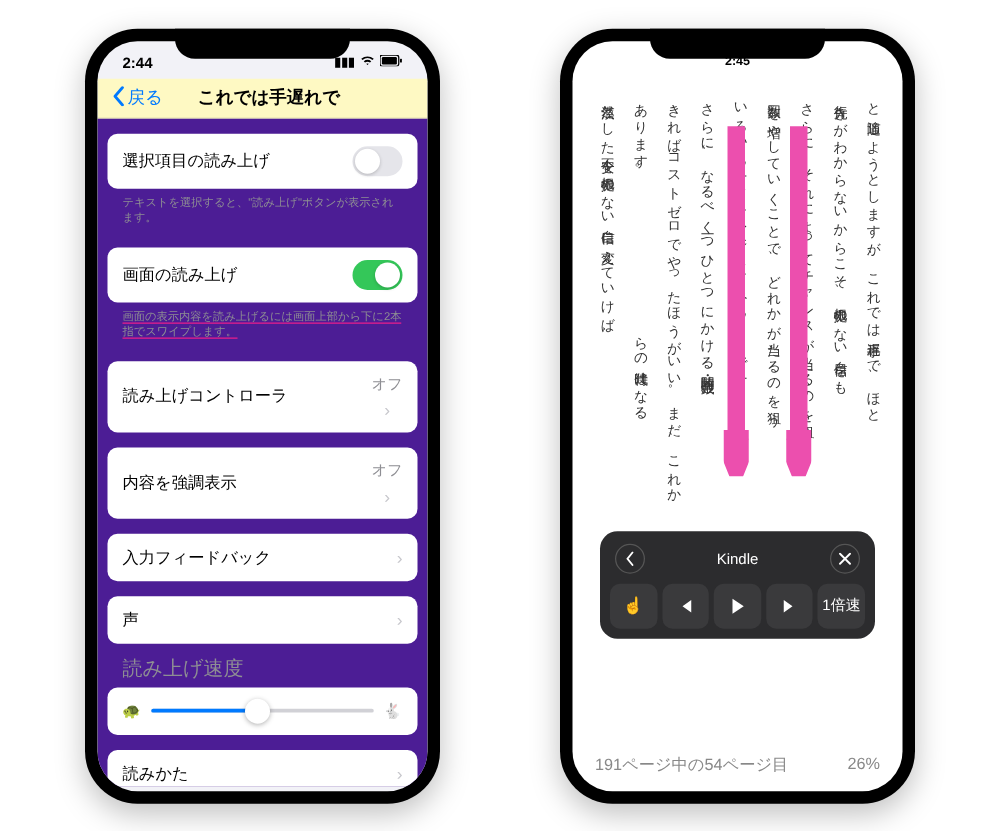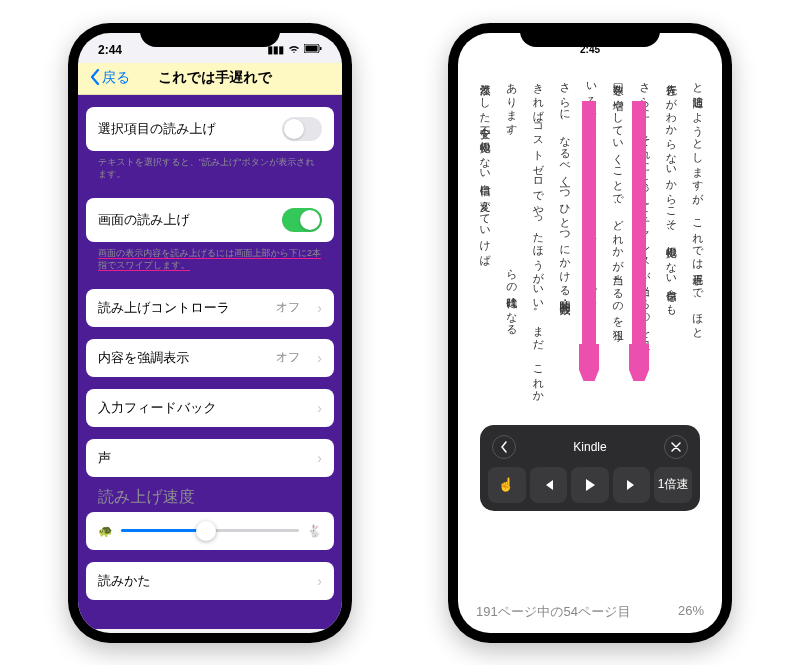--- a/index.html
+++ b/index.html
@@ -114,21 +114,21 @@
       position: absolute;
       width: 20px;
       height: 20px;
       background: #fff;
       border-radius: 50%;
       top: 2px;
       box-shadow: 0 1px 3px rgba(0,0,0,0.2);
     }
     .toggle.off::after { left: 2px; }
     .toggle.on::after { right: 2px; }
-    .cell-value { color: #8e8e93; font-size: 12px; display: flex; align-items: center; gap: 17px; }
+    .cell-value { color: #8e8e93; font-size: 12px; display: flex; align-items: center; gap: 4px; flex-direction: column; }
     .chevron { color: #c7c7cc; font-size: 14px; }
     .header-label { font-size: 16px; color: #8e8e93; padding: 10px 12px 4px; }
     .slider-cell { background: #fff; border-radius: 8px; padding: 12px; display: flex; align-items: center; gap: 8px; }
     .slider-icon { font-size: 12px; color: #8e8e93; }
     .slider-track { flex: 1; height: 3px; background: #d1d1d6; border-radius: 2px; position: relative; }
     .slider-fill { position: absolute; left: 0; top: 0; bottom: 0; width: 48%; background: #007aff; border-radius: 2px; }
     .slider-thumb { position: absolute; left: 48%; top: 50%; transform: translate(-50%,-50%); width: 20px; height: 20px; background: #fff; border-radius: 50%; box-shadow: 0 1px 4px rgba(0,0,0,0.3); }
 
     
     .reader-body {

